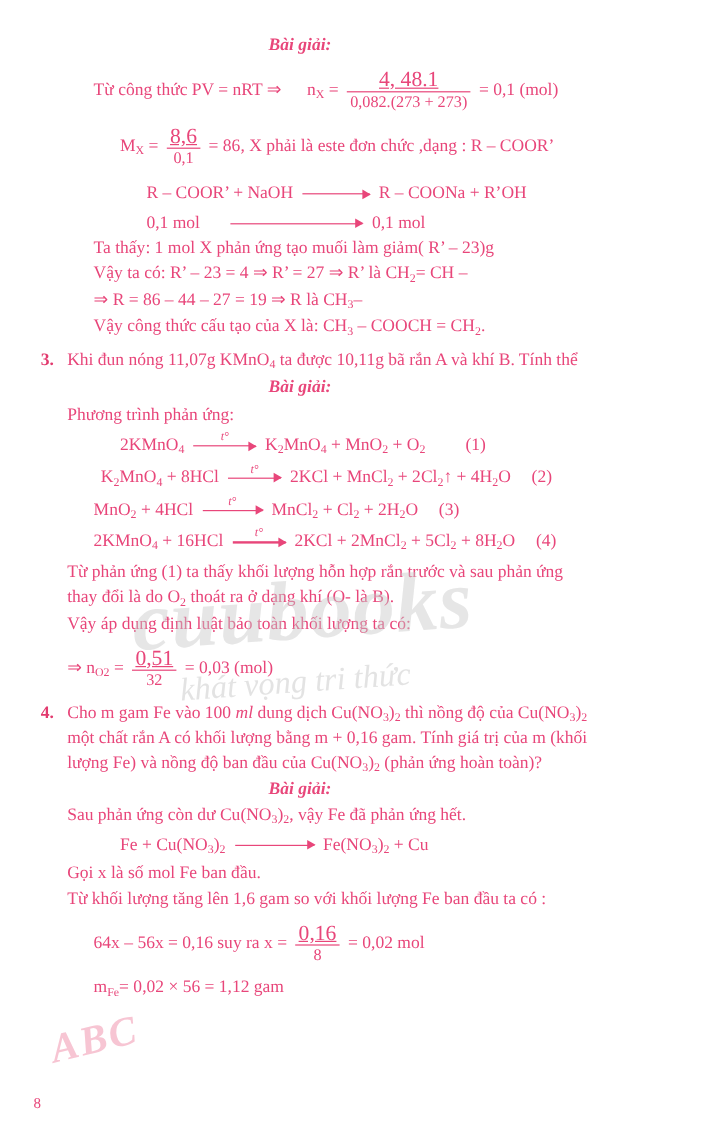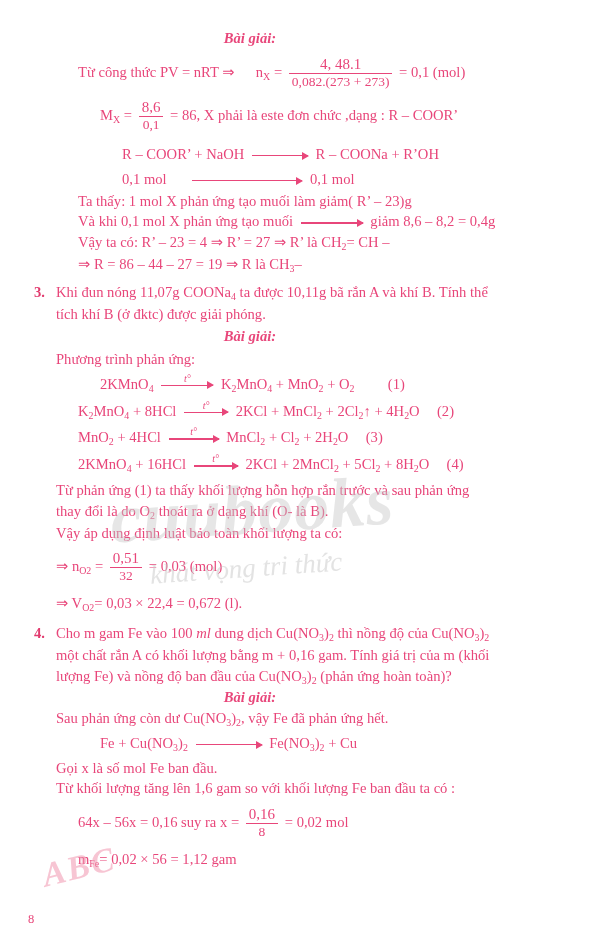--- a/index.html
+++ b/index.html
@@ -39,21 +39,21 @@
 
   
   .frac {
     display: inline-block;
     vertical-align: middle;
     text-align: center;
     margin: 0 3px;
     position: relative;
     top: -1px;
   }
-  .frac .num { display: block; padding: 0 3px; font-size: 15px; line-height: 1.12; }
+  .frac .num { display: block; padding: 0 3px; font-size: 18px; line-height: 1.12; text-decoration: underline; }
   .frac .den { display: block; padding: 0 3px; border-top: 1.2px solid #e8467a; font-size: 13.5px; line-height: 1.18; }
 
   .arrow {
     display: inline-block;
     position: relative;
     vertical-align: middle;
     margin: 0 4px;
   }
   .arrow .shaft {
     display: block;
@@ -176,61 +176,58 @@
   </div>
 
   <div class="line ind4" style="margin-top:4px;">
     <span>0,1 mol</span>
     <span class="arrow" style="width:110px; margin-left:22px;"><span class="shaft"></span></span>
     <span>0,1 mol</span>
   </div>
 
   <div class="line ind2" style="margin-top:1px;">Ta thấy: 1 mol X phản ứng tạo muối làm giảm( R’ – 23)g</div>
 
-  <div class="line ind2">
-    <span>Và  khi 0,1 mol X phản ứng tạo muối</span>
-    <span class="arrow" style="width:62px;"><span class="shaft"></span></span>
-    <span>giảm 8,6 – 8,2 = 0,4g</span>
-  </div>
 
   <div class="line ind2">
     <span>Vậy ta có:  R’ – 23 = 4  ⇒  R’ = 27 ⇒ R’ là CH</span><sub>2</sub><span>= CH –</span>
   </div>
 
   <div class="line ind2">
     <span>⇒ R = 86 – 44 – 27 = 19 ⇒ R là CH</span><sub>3</sub><span>–</span>
   </div>
 
+  <div class="line ind2">
+    <span>Vậy công thức cấu tạo của X là: CH</span><sub>3</sub><span> – COOCH = CH</span><sub>2</sub><span>.</span>
+  </div>
 
   <div class="num-item" style="margin-top:6px;">
     <div class="marker">3.</div>
     <div class="body">
       <div class="line">
-        <span>Khi đun nóng 11,07g COONa</span><sub>4</sub><span> ta được 10,11g bã rắn A và khí B. Tính thể</span>
+        <span>Khi đun nóng 11,07g KMnO</span><sub>4</sub><span> ta được 10,11g bã rắn A và khí B. Tính thể</span>
       </div>
-      <div class="line">tích khí B (ở đktc) được giải phóng.</div>
     </div>
   </div>
 
   <div class="line center bold-italic" style="margin-top:2px;">Bài giải:</div>
 
   <div class="line ind1" style="margin-top:2px;">Phương trình phản ứng:</div>
 
   <div class="line ind3" style="margin-top:4px;">
     <span>2KMnO</span><sub>4</sub>
     <span class="arrow" style="width:52px;">
       <span class="above">t°</span>
       <span class="shaft"></span>
     </span>
     <span>K<sub>2</sub>MnO<sub>4</sub> + MnO<sub>2</sub> + O<sub>2</sub></span>
     <span style="display:inline-block;width:26px;"></span>
     <span>(1)</span>
   </div>
 
-  <div class="line ind2" style="margin-top:5px;">
+  <div class="line ind2" style="margin-top:5px;text-align:center;">
     <span>K<sub>2</sub>MnO<sub>4</sub> + 8HCl</span>
     <span class="arrow" style="width:44px;">
       <span class="above">t°</span>
       <span class="shaft"></span>
     </span>
     <span>2KCl + MnCl<sub>2</sub> + 2Cl<sub>2</sub>↑ + 4H<sub>2</sub>O</span>
     <span style="display:inline-block;width:10px;"></span>
     <span>(2)</span>
   </div>
 
@@ -266,23 +263,20 @@
   <div class="line ind1" style="margin-top:8px;">
     <span>⇒  n</span><sub>O2</sub>
     <span>=</span>
     <span class="frac">
       <span class="num">0,51</span>
       <span class="den">32</span>
     </span>
     <span>= 0,03 (mol)</span>
   </div>
 
-  <div class="line ind1" style="margin-top:8px;">
-    <span>⇒  V</span><sub>O2</sub><span>= 0,03 × 22,4  = 0,672  (l).</span>
-  </div>
 
   <div class="num-item" style="margin-top:8px;">
     <div class="marker">4.</div>
     <div class="body">
       <div class="line">Cho m gam Fe vào 100 <i>ml</i> dung dịch Cu(NO<sub>3</sub>)<sub>2</sub> thì nồng độ của Cu(NO<sub>3</sub>)<sub>2</sub></div>
       <div class="line">một chất rắn A có khối lượng bằng m + 0,16 gam. Tính giá trị của m (khối</div>
       <div class="line">lượng Fe) và nồng độ ban đầu của Cu(NO<sub>3</sub>)<sub>2</sub> (phản ứng hoàn toàn)?</div>
     </div>
   </div>
 

